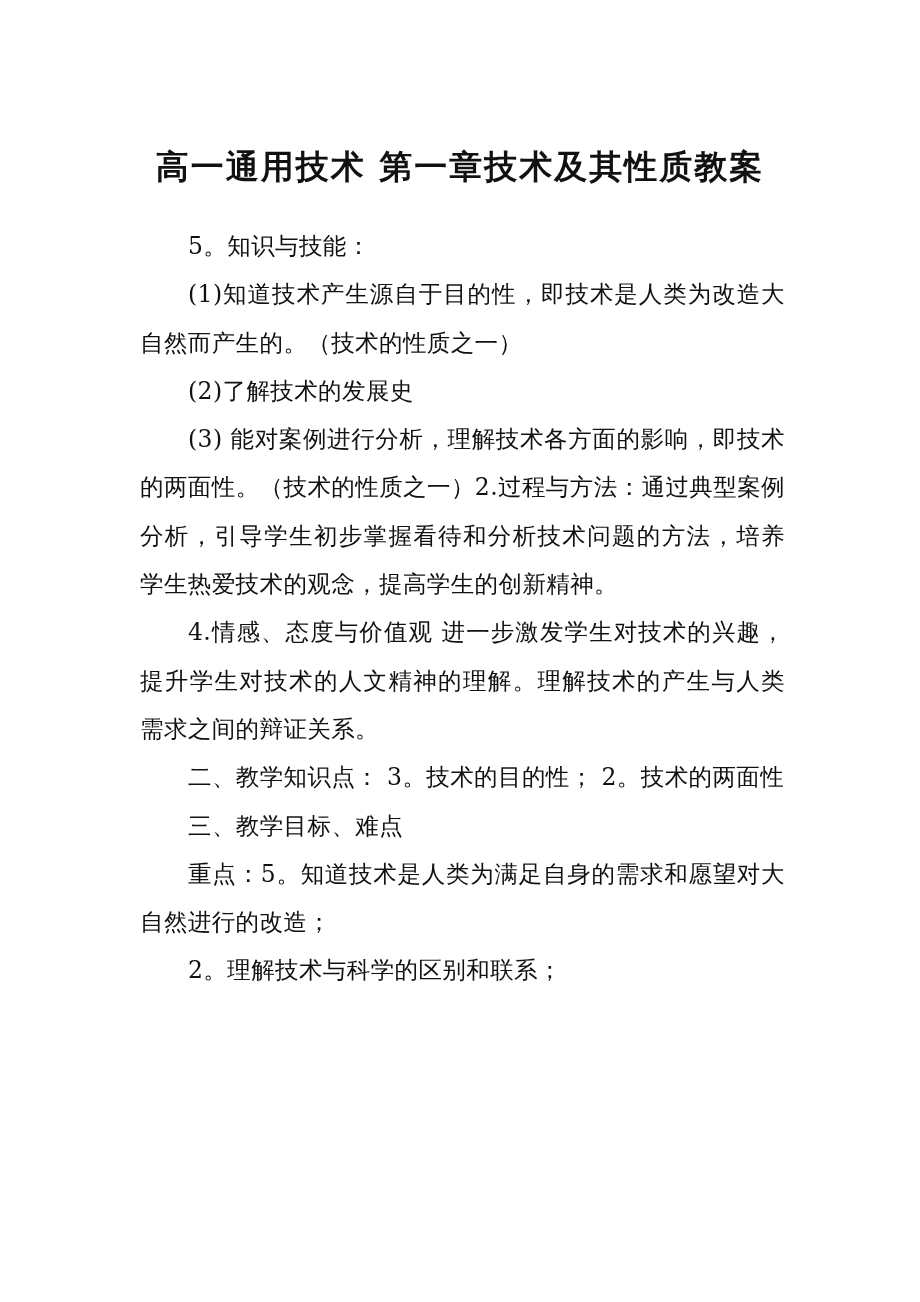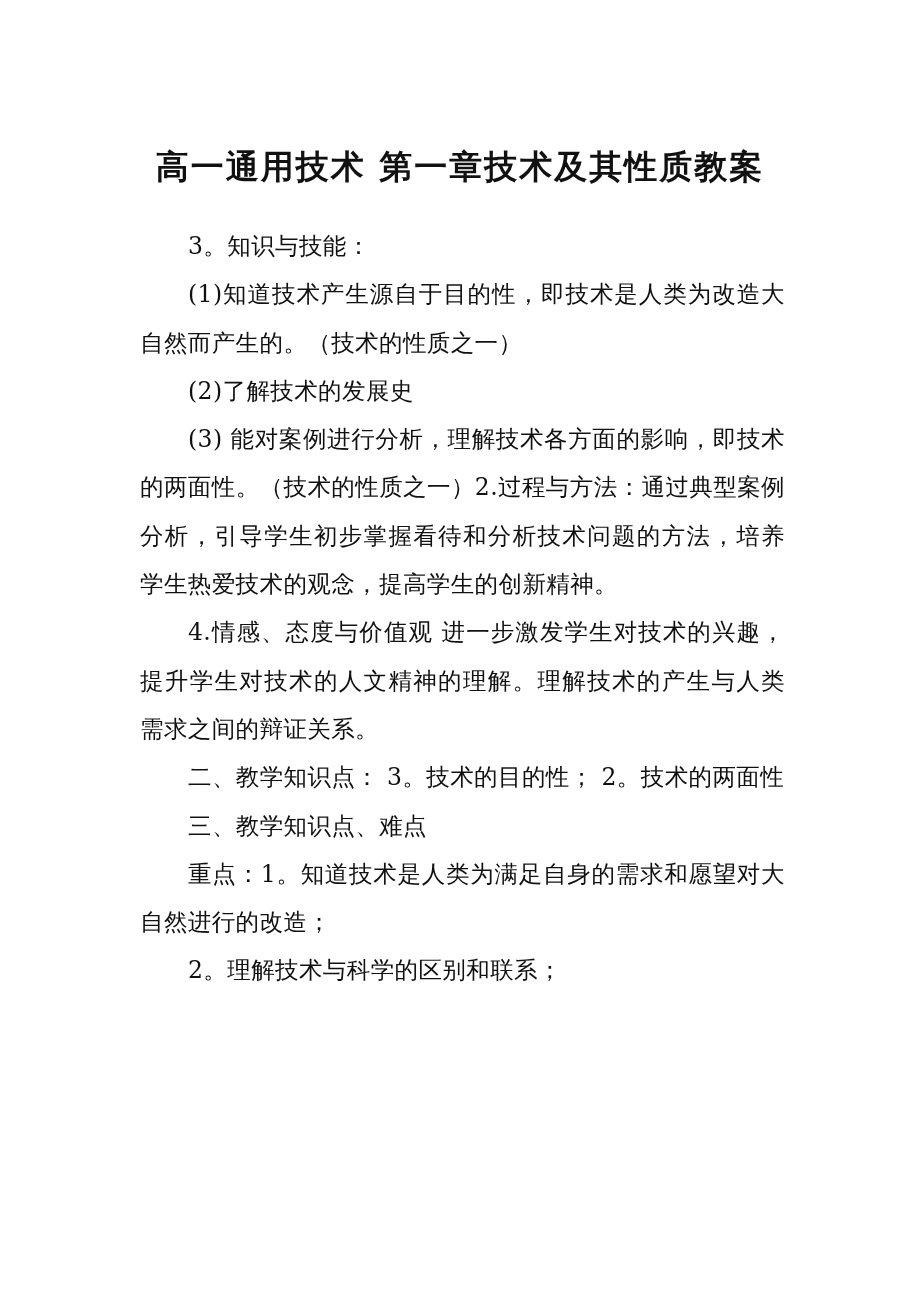--- a/index.html
+++ b/index.html
@@ -50,23 +50,23 @@
       letter-spacing: 0.4px;
     }
   </style>
 </head>
 <body>
 
 <div class="page">
   <h1 class="title">高一通用技术 第一章技术及其性质教案</h1>
 
   <div class="body">
-    <p class="para">3。知识与技能：</p>
+    <p class="para">5。知识与技能：</p>
     <p class="para">(1)知道技术产生源自于目的性，即技术是人类为改造大自然而产生的。（技术的性质之一）</p>
     <p class="para">(2)了解技术的发展史</p>
     <p class="para">(3) 能对案例进行分析，理解技术各方面的影响，即技术的两面性。（技术的性质之一）2.过程与方法：通过典型案例分析，引导学生初步掌握看待和分析技术问题的方法，培养学生热爱技术的观念，提高学生的创新精神。</p>
     <p class="para">4.情感、态度与价值观 进一步激发学生对技术的兴趣，提升学生对技术的人文精神的理解。理解技术的产生与人类需求之间的辩证关系。</p>
     <p class="para">二、教学知识点： 3。技术的目的性； 2。技术的两面性</p>
-    <p class="para">三、教学知识点、难点</p>
-    <p class="para">重点：1。知道技术是人类为满足自身的需求和愿望对大自然进行的改造；</p>
+    <p class="para">三、教学目标、难点</p>
+    <p class="para">重点：5。知道技术是人类为满足自身的需求和愿望对大自然进行的改造；</p>
     <p class="para">2。理解技术与科学的区别和联系；</p>
   </div>
 </div>
 
 </body></html>

